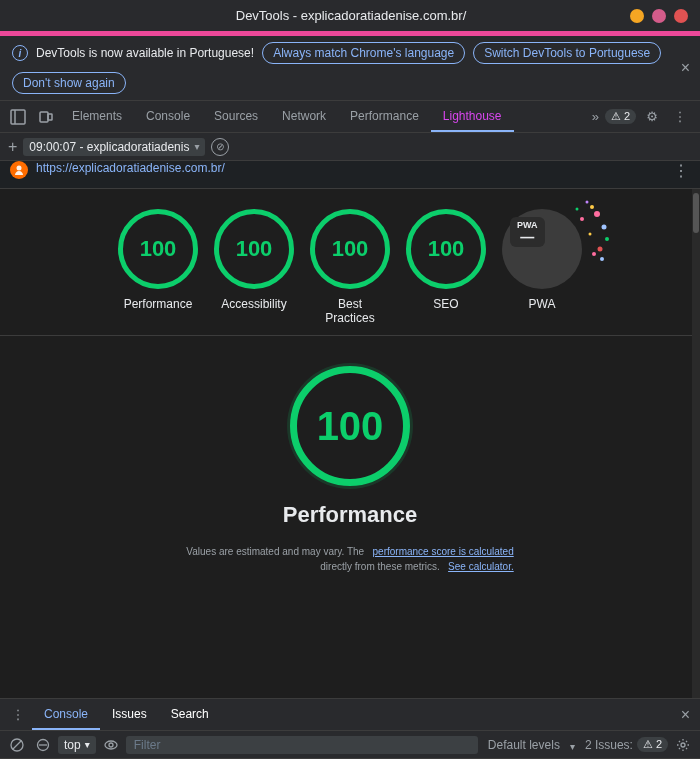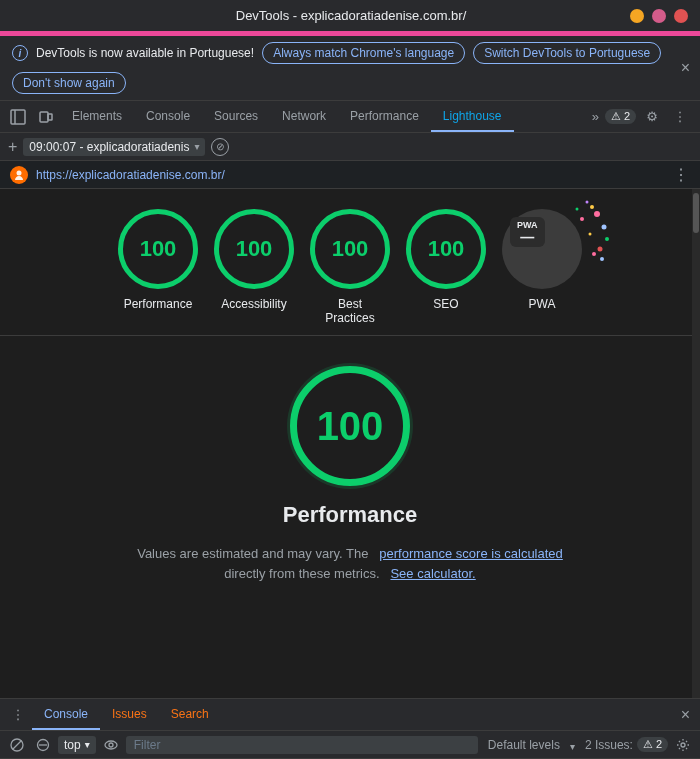--- a/index.html
+++ b/index.html
@@ -138,21 +138,21 @@
       display: flex;
       align-items: center;
       cursor: pointer;
       color: #9aa0a6;
       font-size: 12px;
       white-space: nowrap;
       border-bottom: 2px solid transparent;
       transition: color 0.1s;
     }
     .tab-item.active {
-      color: #0ea5e9;
+      color: #d946ef;
       border-bottom: 2px solid #8ab4f8;
     }
     .tab-more {
       color: #9aa0a6;
       padding: 0 6px;
       cursor: pointer;
       display: flex;
       align-items: center;
     }
     .tab-end-controls {
@@ -221,21 +221,21 @@
       font-size: 10px;
       color: #9aa0a6;
       cursor: pointer;
     }
 
     
     .url-bar {
       background: #1e2124;
       height: 28px;
       display: flex;
-      align-items: center;
+      align-items: flex-start;
       padding: 0 10px;
       border-bottom: 1px solid #3c3c3c;
       flex-shrink: 0;
       gap: 8px;
     }
     .url-icon {
       width: 18px;
       height: 18px;
       border-radius: 50%;
       background: #ff6d00;
@@ -375,23 +375,23 @@
       box-shadow: 0 0 0 3px rgba(12,206,107,0.15);
     }
 
     .big-score-title {
       font-size: 22px;
       font-weight: 600;
       color: #e8eaed;
     }
 
     .big-score-desc {
-      font-size: 13px;
-      color: #9aa0a6;
-      text-align: center;
+      font-size: 10px;
+      color: #9aa0a6;
+      text-align: right;
       max-width: 440px;
       line-height: 1.5;
     }
 
     .big-score-desc a, .score-link {
       color: #8ab4f8;
       text-decoration: underline;
       cursor: pointer;
     }
 
@@ -450,21 +450,21 @@
       cursor: pointer;
       color: #9aa0a6;
     }
     .bottom-tab {
       padding: 0 12px;
       height: 100%;
       display: flex;
       align-items: center;
       cursor: pointer;
       font-size: 12px;
-      color: #f97316;
+      color: #ffffff;
       border-bottom: 2px solid transparent;
     }
     .bottom-tab.active {
       color: #8ab4f8;
       border-bottom: 2px solid #8ab4f8;
     }
     .bottom-tab-end {
       margin-left: auto;
       display: flex;
       align-items: center;

